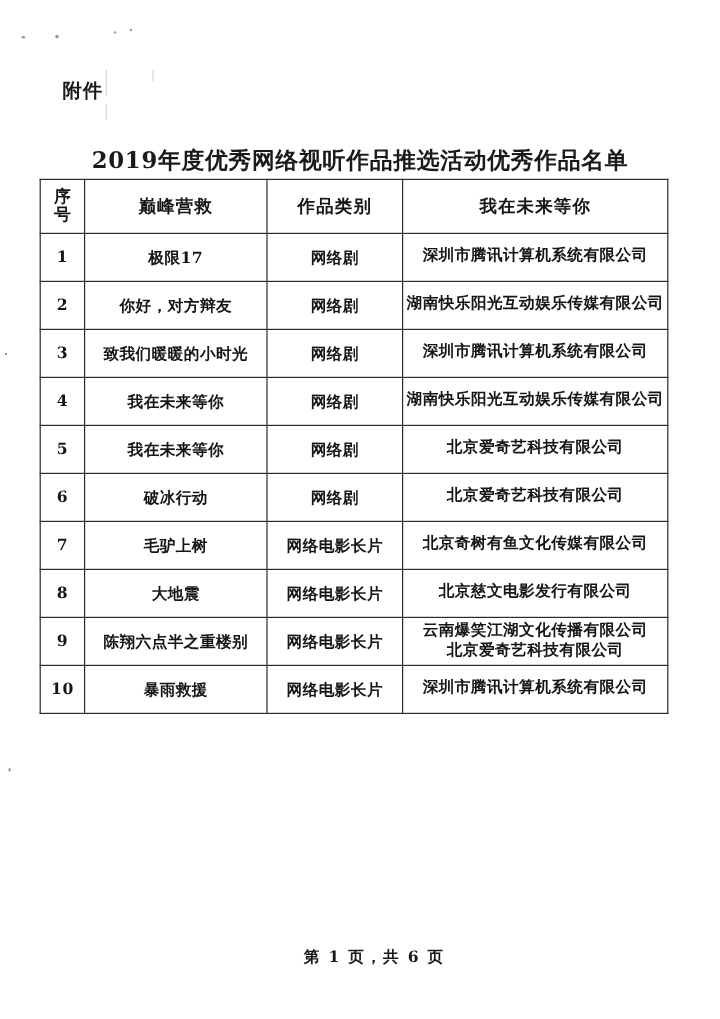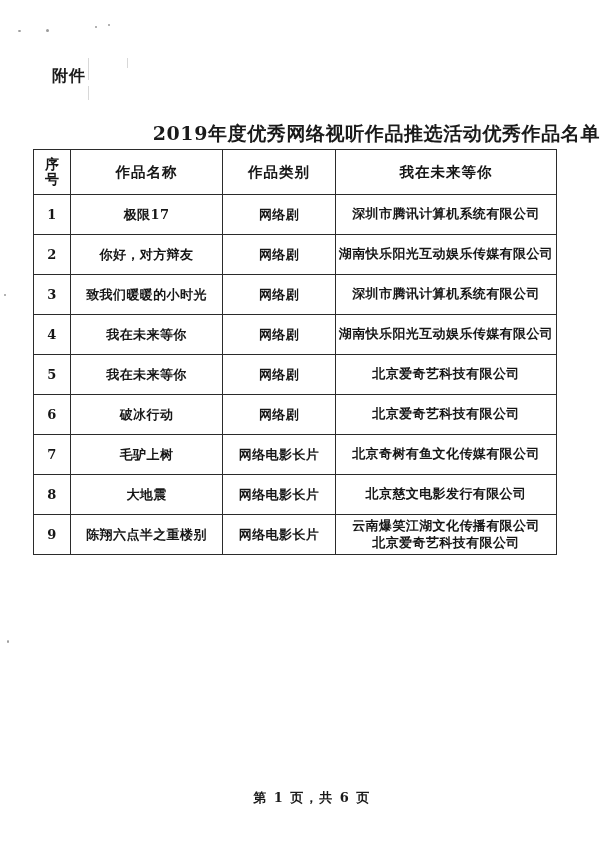--- a/index.html
+++ b/index.html
@@ -41,21 +41,21 @@
     font-family: "DejaVu Serif", "Liberation Serif", serif;
     white-space: nowrap;
   }
 
   
   .doc-title {
     position: absolute;
     left: 0;
     right: 0;
     top: 108px;
-    text-align: right;
+    text-align: center;
     font-size: 19px;
     font-weight: bold;
     letter-spacing: 0.6px;
     font-family: "DejaVu Serif", "Liberation Serif", serif;
     white-space: nowrap;
   }
 
   
   .table-wrap {
     position: absolute;
@@ -153,21 +153,21 @@
       <col class="col-owner">
     </colgroup>
     <thead>
       <tr>
         <th>
           <span class="th-idx-inner">
             <span>序</span>
             <span>号</span>
           </span>
         </th>
-        <th>作品名称</th>
+        <th>巅峰营救</th>
         <th>作品类别</th>
         <th>我在未来等你</th>
       </tr>
     </thead>
     <tbody id="awards-body">
         <tr>
           <td class="cell-idx">1</td>
           <td class="cell-name">极限17</td>
           <td class="cell-type">网络剧</td>
           <td class="cell-owner">
@@ -232,17 +232,25 @@
         </tr>
         <tr class="tall">
           <td class="cell-idx">9</td>
           <td class="cell-name">陈翔六点半之重楼别</td>
           <td class="cell-type">网络电影长片</td>
           <td class="cell-owner">
             <span class="owner-line">云南爆笑江湖文化传播有限公司</span>
             <span class="owner-line">北京爱奇艺科技有限公司</span>
           </td>
         </tr>
+        <tr>
+          <td class="cell-idx">10</td>
+          <td class="cell-name">暴雨救援</td>
+          <td class="cell-type">网络电影长片</td>
+          <td class="cell-owner">
+            <span class="owner-line">深圳市腾讯计算机系统有限公司</span>
+          </td>
+        </tr>
       </tbody>
   </table>
 </div>
 
 <div class="page-footer">第 1 页，共 6 页</div>
 
 </body></html>

